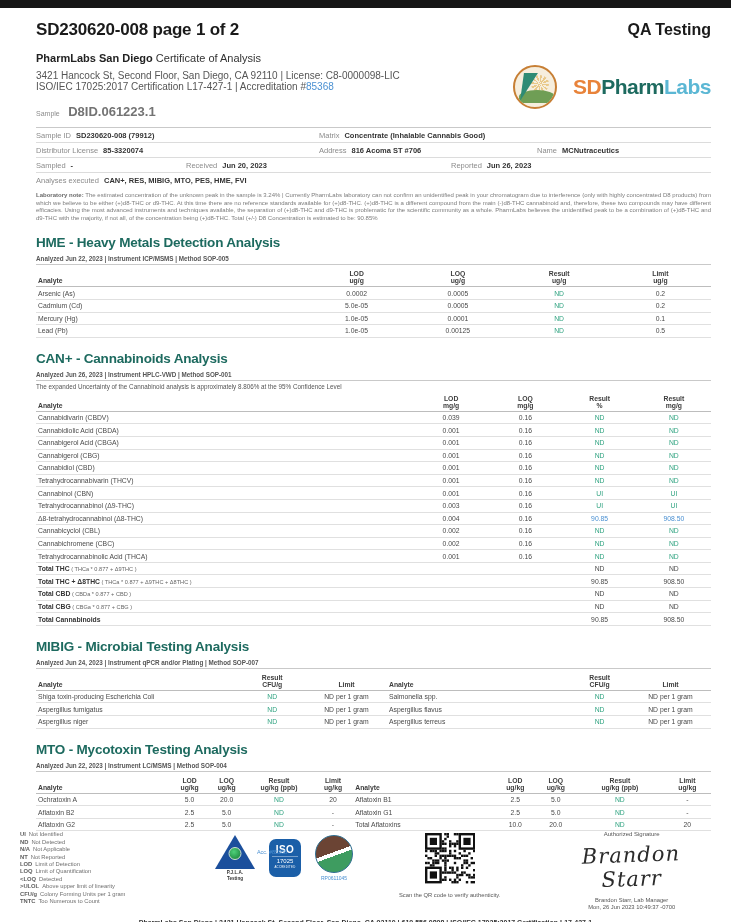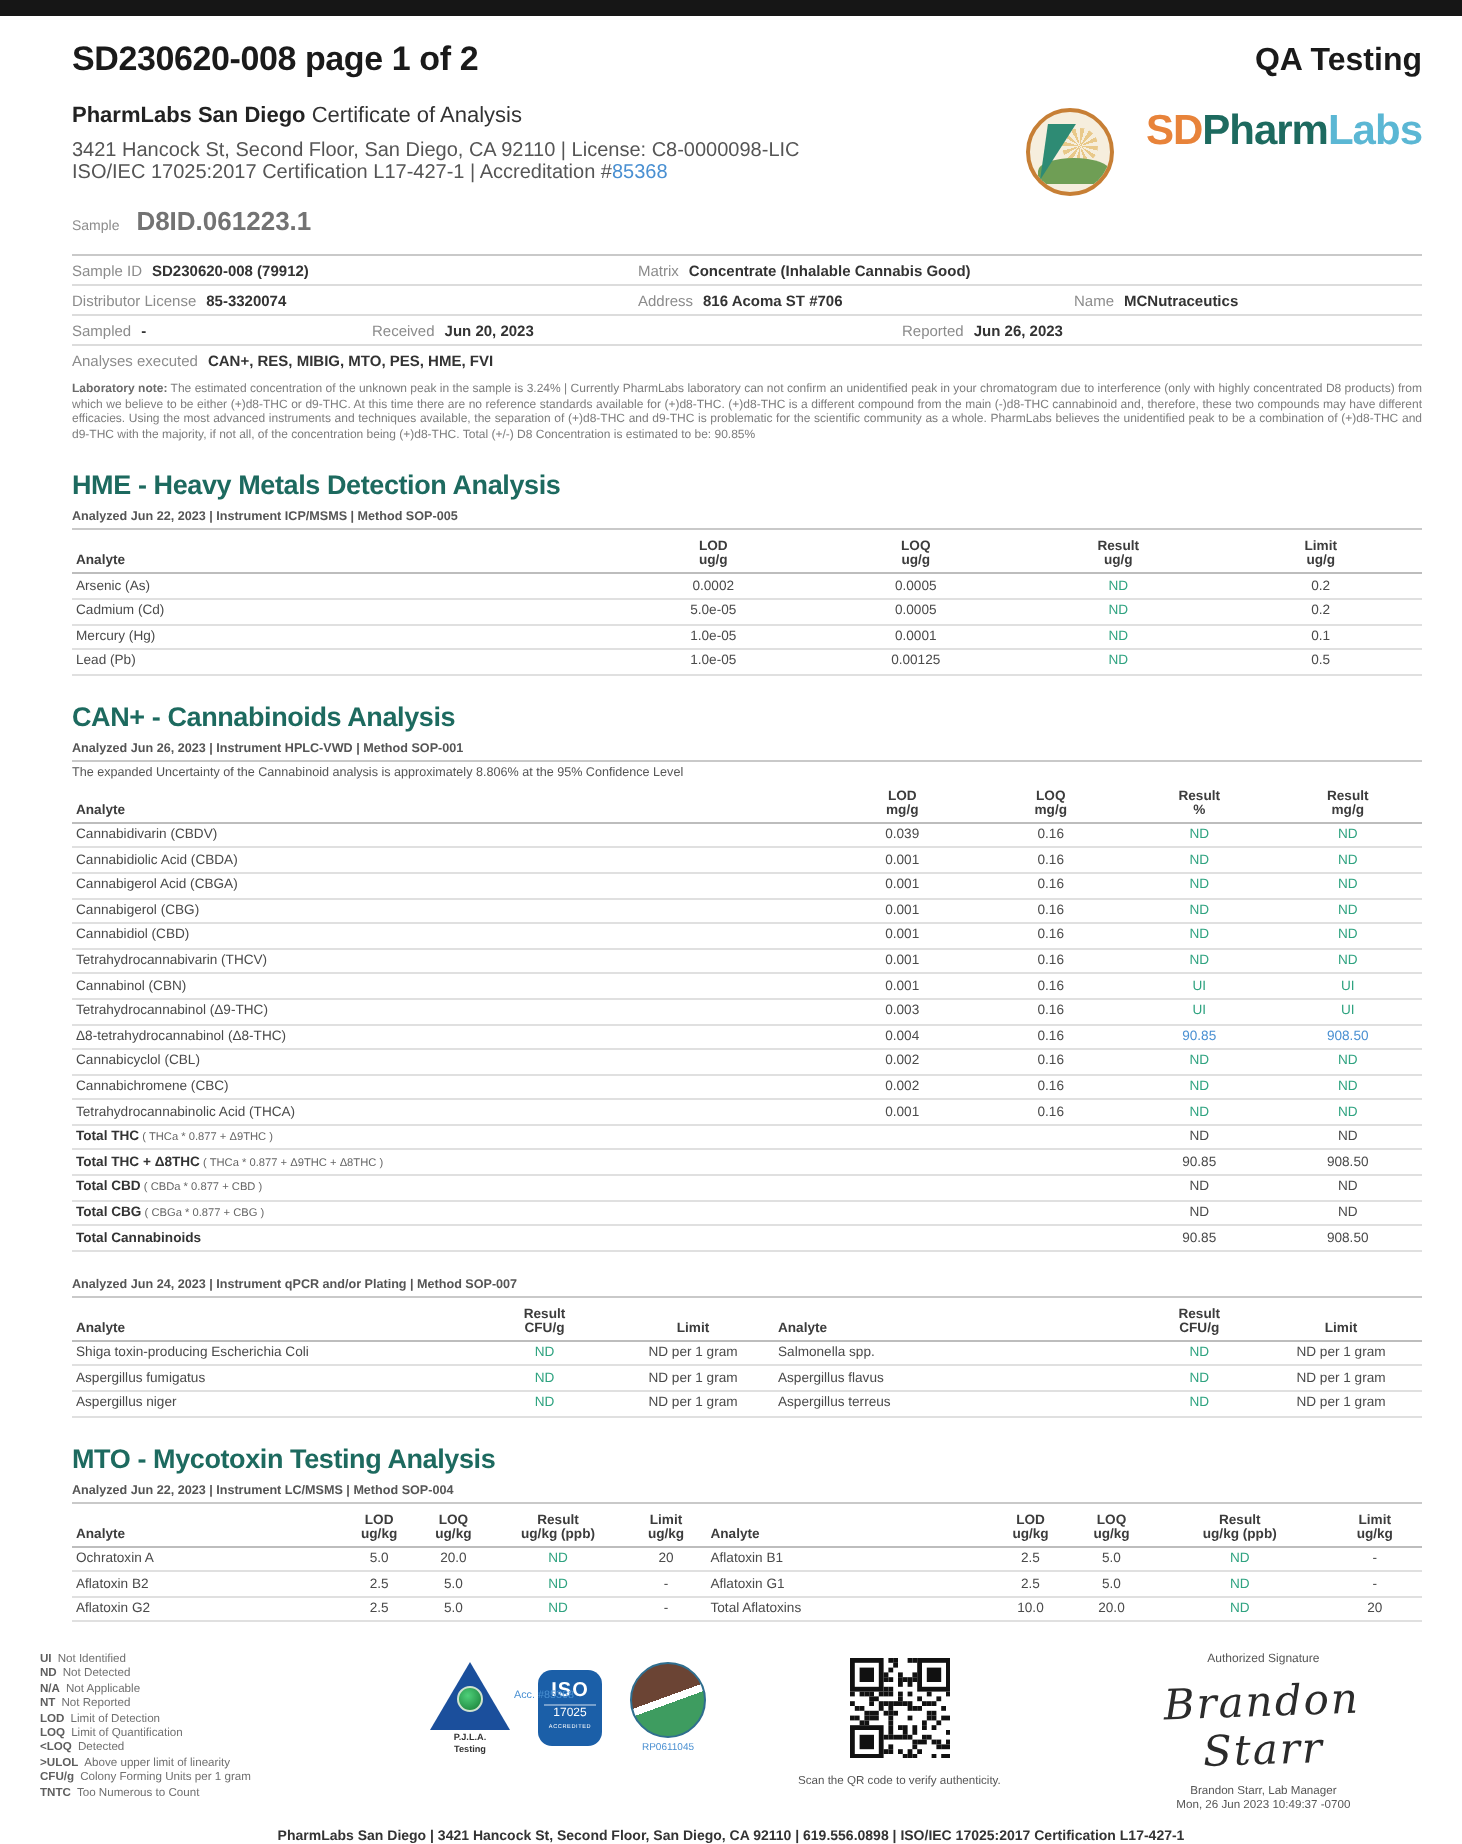--- a/index.html
+++ b/index.html
@@ -18,21 +18,21 @@
   .hdr { display:flex; justify-content:space-between; align-items:baseline; margin-top:12px; }
   .hdr h1 { font-size:17px; font-weight:bold; color:#1a1a1a; letter-spacing:-0.2px; }
   .hdr .corner { font-size:16px; font-weight:600; color:#1a1a1a; }
 
   .labrow { display:flex; justify-content:space-between; margin-top:12px; }
   .labname { font-size:11px; color:#333; }
   .labname b { font-weight:bold; color:#222; }
   .addr { font-size:10px; color:#555; margin-top:6px; line-height:11px; }
   .link { color:#4a90d2; text-decoration:none; }
 
-  .emblem-wrap { display:flex; align-items:flex-start; gap:16px; margin-top:2px; }
+  .emblem-wrap { display:flex; align-items:center; gap:16px; margin-top:2px; }
   .emblem { width:44px; height:44px; border-radius:50%; background:#f6eedd; border:2px solid #c77f35; position:relative; overflow:hidden; }
   .emblem .ca { position:absolute; left:7px; top:6px; width:0; height:0;
     border-left:14px solid #2e8b74; border-bottom:28px solid transparent; transform:skewX(-8deg); }
   .emblem .sun { position:absolute; right:6px; top:8px; width:18px; height:18px; border-radius:50%;
     background:repeating-conic-gradient(#e9c98a 0 15deg, #f6eedd 15deg 30deg); }
   .emblem .hill { position:absolute; left:4px; bottom:4px; width:36px; height:13px; border-radius:50% 50% 0 0; background:#6f9e55; }
   .logotext { font-size:21px; letter-spacing:-0.5px; white-space:nowrap; }
   .logotext .sd { color:#e8833a; font-weight:bold; }
   .logotext .ph { color:#1d6a5f; font-weight:600; }
   .logotext .lb { color:#5bb7d4; font-weight:600; }
@@ -374,20 +374,21 @@
             <td class="ac"></td>
             <td class="ac"></td>
             <td class="ac">90.85</td>
             <td class="ac">908.50</td>
           </tr>
         </tbody>
       </table>
   </div>
 
   <div class="sec">
+    <h2>MIBIG - Microbial Testing Analysis</h2>
     <div class="mline">Analyzed Jun 24, 2023   |   Instrument qPCR and/or Plating   | Method SOP-007</div>
     <table class="tbl">
         <colgroup>
           <col style="width: 30%;">
           <col style="width: 10%;">
           <col style="width: 12%;">
           <col style="width: 27%;">
           <col style="width: 9%;">
           <col style="width: 12%;">
         </colgroup>

